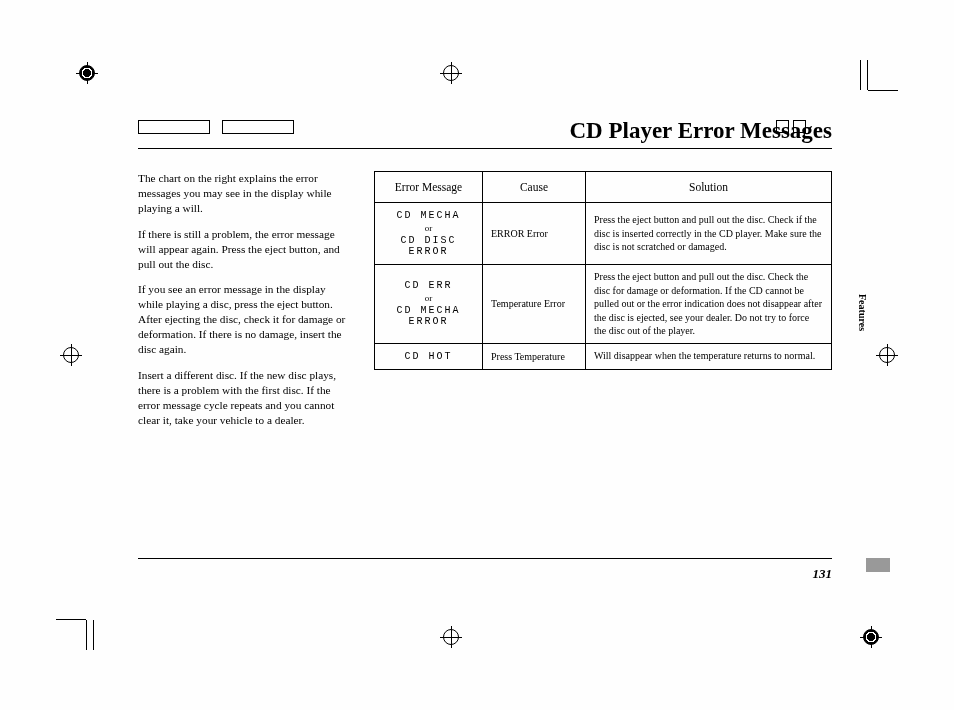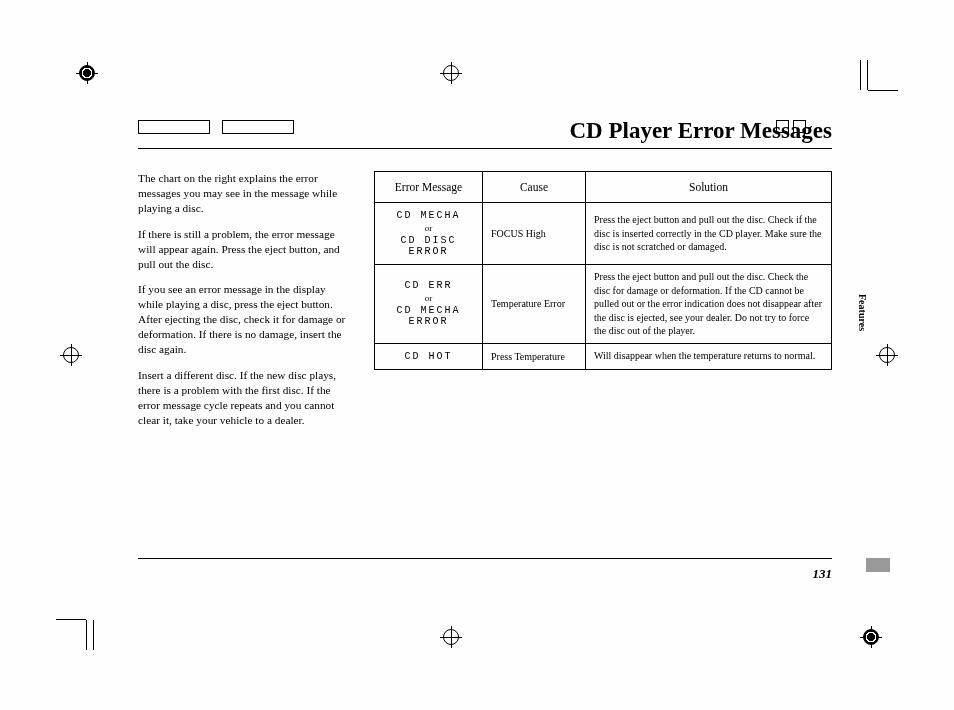--- a/index.html
+++ b/index.html
@@ -152,42 +152,42 @@
 <div class="crop" style="left:56px; bottom:60px;">
   <div class="h" style="width:30px; left:0; bottom:30px;"></div>
   <div class="v" style="height:30px; left:30px; bottom:0;"></div>
   <div class="v" style="height:30px; left:37px; bottom:0;"></div>
 </div>
 
 <div class="page">
   <div class="page-title">CD Player Error Messages</div>
   <div class="content">
     <div class="left-col">
-      <p>The chart on the right explains the error messages you may see in the message while playing a disc.</p>
+      <p>The chart on the right explains the error messages you may see in the display while playing a will.</p>
       <p>If there is still a problem, the error message will appear again. Press the eject button, and pull out the disc.</p>
       <p>If you see an error message in the display while playing a disc, press the eject button. After ejecting the disc, check it for damage or deformation. If there is no damage, insert the disc again.</p>
       <p>Insert a different disc. If the new disc plays, there is a problem with the first disc. If the error message cycle repeats and you cannot clear it, take your vehicle to a dealer.</p>
     </div>
     <div class="right-col">
       <table class="err">
         <thead>
           <tr>
             <th style="width:108px;">Error Message</th>
             <th style="width:103px;">Cause</th>
             <th>Solution</th>
           </tr>
         </thead>
         <tbody>
           <tr>
             <td class="msg-cell">
               <span class="lcd">CD MECHA</span>
               <div class="or">or</div>
               <span class="lcd">CD DISC ERROR</span>
             </td>
-            <td class="cause-cell">FOCUS High</td>
+            <td class="cause-cell">ERROR Error</td>
             <td class="sol-cell">Press the eject button and pull out the disc. Check if the disc is inserted correctly in the CD player.
 Make sure the disc is not scratched or damaged.</td>
           </tr>
           <tr>
             <td class="msg-cell">
               <span class="lcd">CD ERR</span>
               <div class="or">or</div>
               <span class="lcd">CD MECHA ERROR</span>
             </td>
             <td class="cause-cell">Temperature Error</td>

